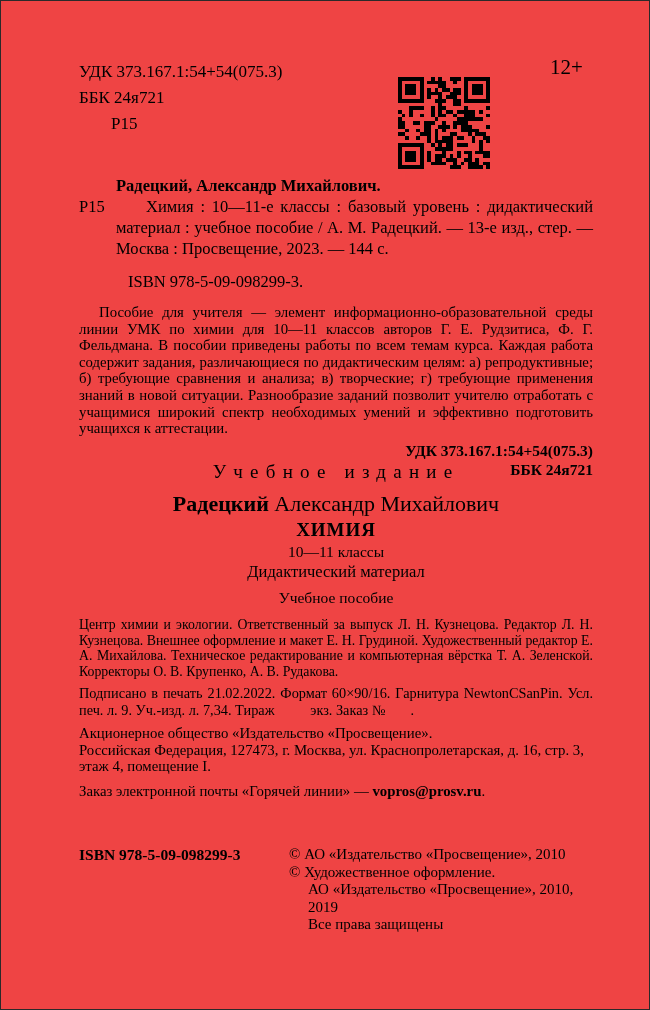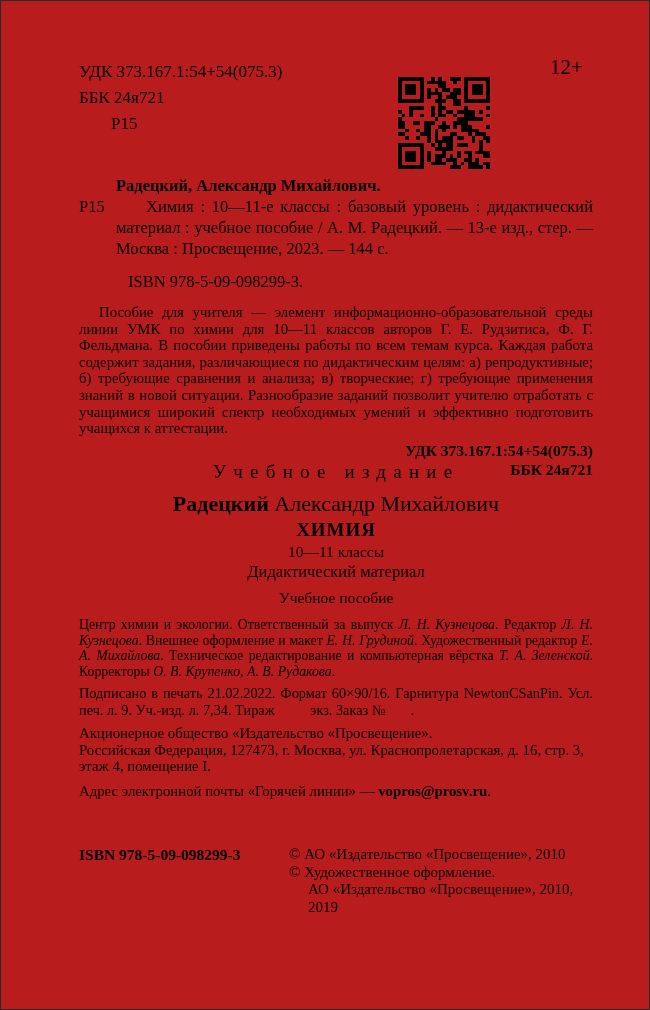--- a/index.html
+++ b/index.html
@@ -1,23 +1,23 @@
 <!DOCTYPE html>
 <html><head>
 <meta charset="utf-8">
 <style>
   html,body{margin:0;padding:0;background:#fff;}
   .page{
     position:relative;width:650px;height:1010px;box-sizing:border-box;
-    background:#b91c1c;color:#000;
+    background:#ef4444;color:#000;
     font-family:"Liberation Serif","DejaVu Serif",serif;
     border:1px solid #2a2a2a;overflow:hidden;
   }
   .seg-b{font-weight:bold;}
-  .seg-i{font-style:italic;}
+  .seg-i{}
 
   
   .class-block{position:absolute;left:78px;top:58px;font-size:17px;line-height:26px;}
   .class-code{margin-left:32px;}
   .age{position:absolute;left:549px;top:54px;font-size:21px;}
   .qr{position:absolute;left:397px;top:76px;width:92px;height:92px;}
   .qr svg{display:block;}
 
   
   .catalog{position:absolute;left:78px;top:174px;width:514px;font-size:16.5px;line-height:21px;}
@@ -402,26 +402,27 @@
     <p class="ed-kind">Учебное пособие</p>
   </div>
 
   <div class="lower">
     <p class="credits"><span>Центр химии и экологии. Ответственный за выпуск </span><span class="seg-i">Л. Н. Кузнецова</span><span>. Редактор </span><span class="seg-i">Л. Н. Кузнецова</span><span>. Внешнее оформление и макет </span><span class="seg-i">Е. Н. Грудиной</span><span>. Художественный редактор </span><span class="seg-i">Е. А. Михайлова</span><span>. Техническое редактирование и компьютерная вёрстка </span><span class="seg-i">Т. А. Зеленской</span><span>. Корректоры </span><span class="seg-i">О. В. Крупенко, А. В. Рудакова</span><span>.</span></p>
     <p class="print">Подписано в печать 21.02.2022. Формат 60×90/16. Гарнитура NewtonCSanPin. Усл. печ. л. 9. Уч.-изд. л. 7,34. Тираж &nbsp;&nbsp;&nbsp;&nbsp;&nbsp;&nbsp;&nbsp;&nbsp; экз. Заказ № &nbsp;&nbsp;&nbsp;&nbsp;&nbsp; .</p>
     <div class="pub">
       <p>Акционерное общество «Издательство «Просвещение».</p>
       <p>Российская Федерация, 127473, г. Москва, ул. Краснопролетарская, д. 16, стр. 3, этаж 4, помещение I.</p>
     </div>
-    <p class="email"><span>Адрес электронной почты «Горячей линии» — </span><span class="seg-b">vopros@prosv.ru</span><span>.</span></p>
+    <p class="email"><span>Заказ электронной почты «Горячей линии» — </span><span class="seg-b">vopros@prosv.ru</span><span>.</span></p>
   </div>
 
   <div class="bottom">
     <div class="isbn-bottom">ISBN 978-5-09-098299-3</div>
     <div class="copyright">
       <div>© АО «Издательство «Просвещение», 2010</div>
       <div>© Художественное оформление.</div>
       <div class="cindent">АО «Издательство «Просвещение», 2010,</div>
       <div class="cindent">2019</div>
+      <div class="cindent">Все права защищены</div>
     </div>
   </div>
 
 </div>
 
 </body></html>

